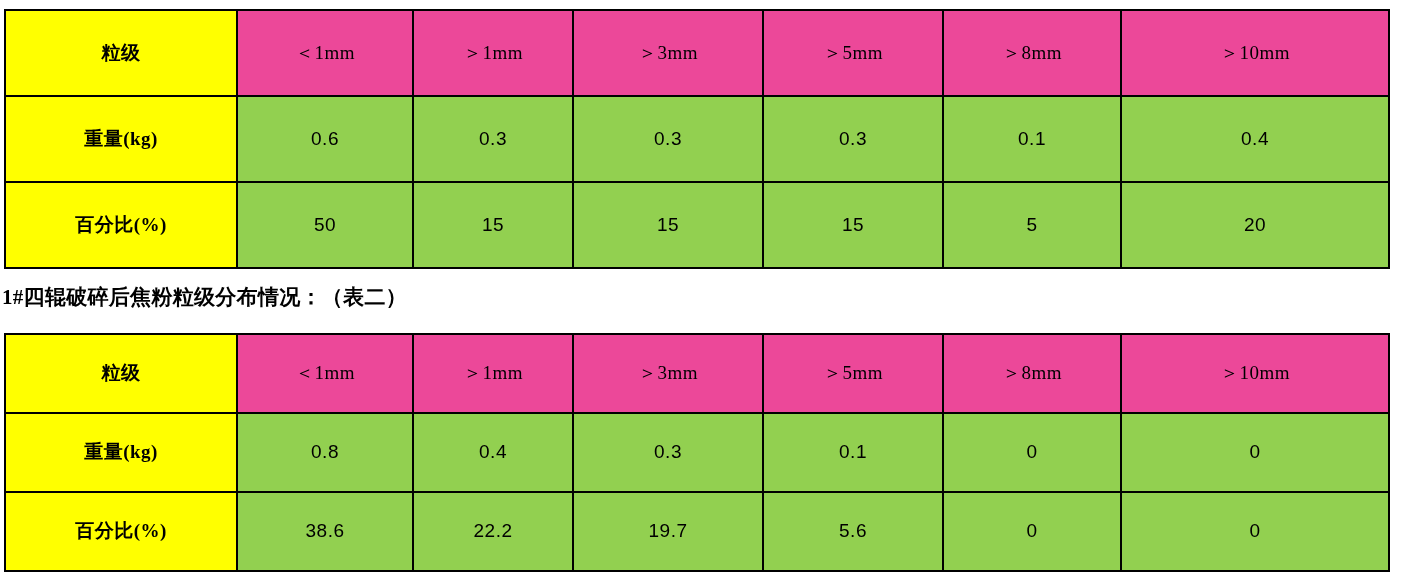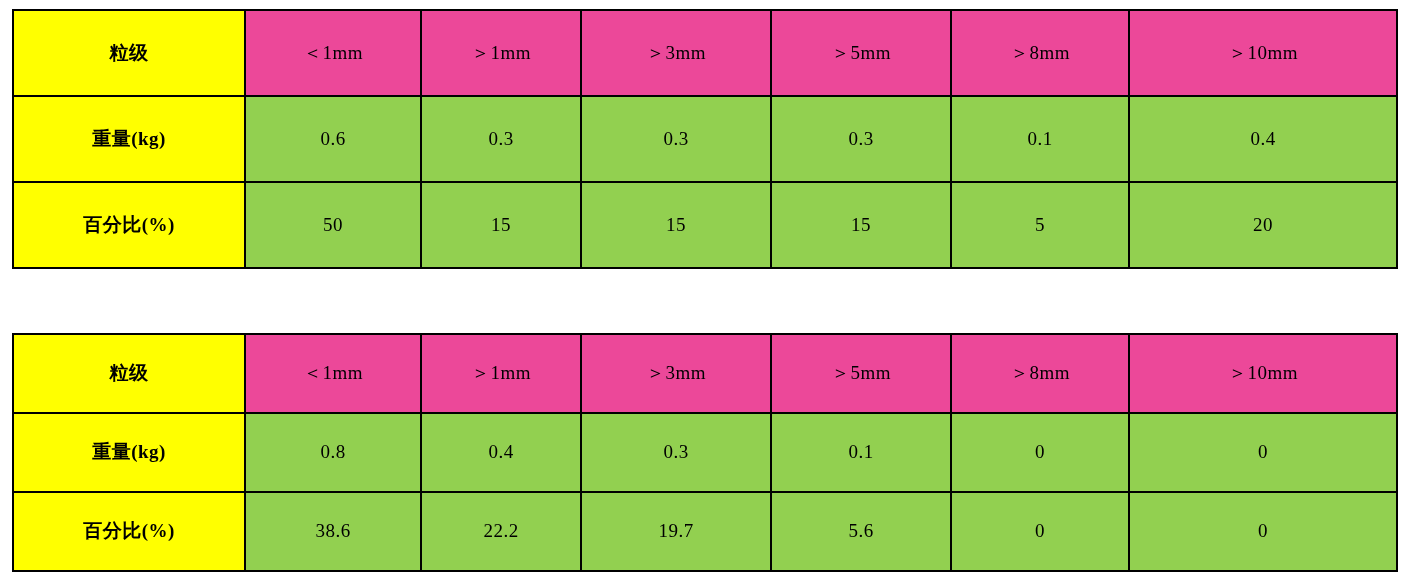--- a/index.html
+++ b/index.html
@@ -20,21 +20,21 @@
     position: relative;
     width: 1411px;
     height: 579px;
   }
 
   
   table.grain-table {
     border-collapse: collapse;
     table-layout: fixed;
     position: absolute;
-    left: 12px;
+    left: 4px;
     width: 1384px;
   }
   table.grain-table td {
     border: 2px solid #000000;
     text-align: center;
     vertical-align: middle;
     padding: 0;
     font-size: 19px;
     letter-spacing: 0.5px;
     line-height: 1.1;
@@ -74,21 +74,21 @@
     font-weight: bold;
     font-family: "Liberation Serif", "DejaVu Serif", serif;
     white-space: nowrap;
     letter-spacing: 0.3px;
   }
 
   
   #table-two { top: 333px; }
   #table-two tr { height: 79px; }
 
-  .num { font-family: Liberation Serif, serif; }
+  .num { font-family: Liberation Sans, sans-serif; }
 </style>
 </head>
 <body>
 
 <div class="sheet">
 
   <table class="grain-table" id="table-one">
     <colgroup>
       <col class="c0">
         <col class="c1">
@@ -122,20 +122,21 @@
         <td class="cell num">50</td>
         <td class="cell num">15</td>
         <td class="cell num">15</td>
         <td class="cell num">15</td>
         <td class="cell num">5</td>
         <td class="cell num">20</td>
       </tr>
     </tbody>
   </table>
 
+  <div class="caption-line">1#四辊破碎后焦粉粒级分布情况：（表二）</div>
 
   <table class="grain-table" id="table-two">
     <colgroup>
       <col class="c0">
         <col class="c1">
         <col class="c2">
         <col class="c3">
         <col class="c4">
         <col class="c5">
         <col class="c6">

